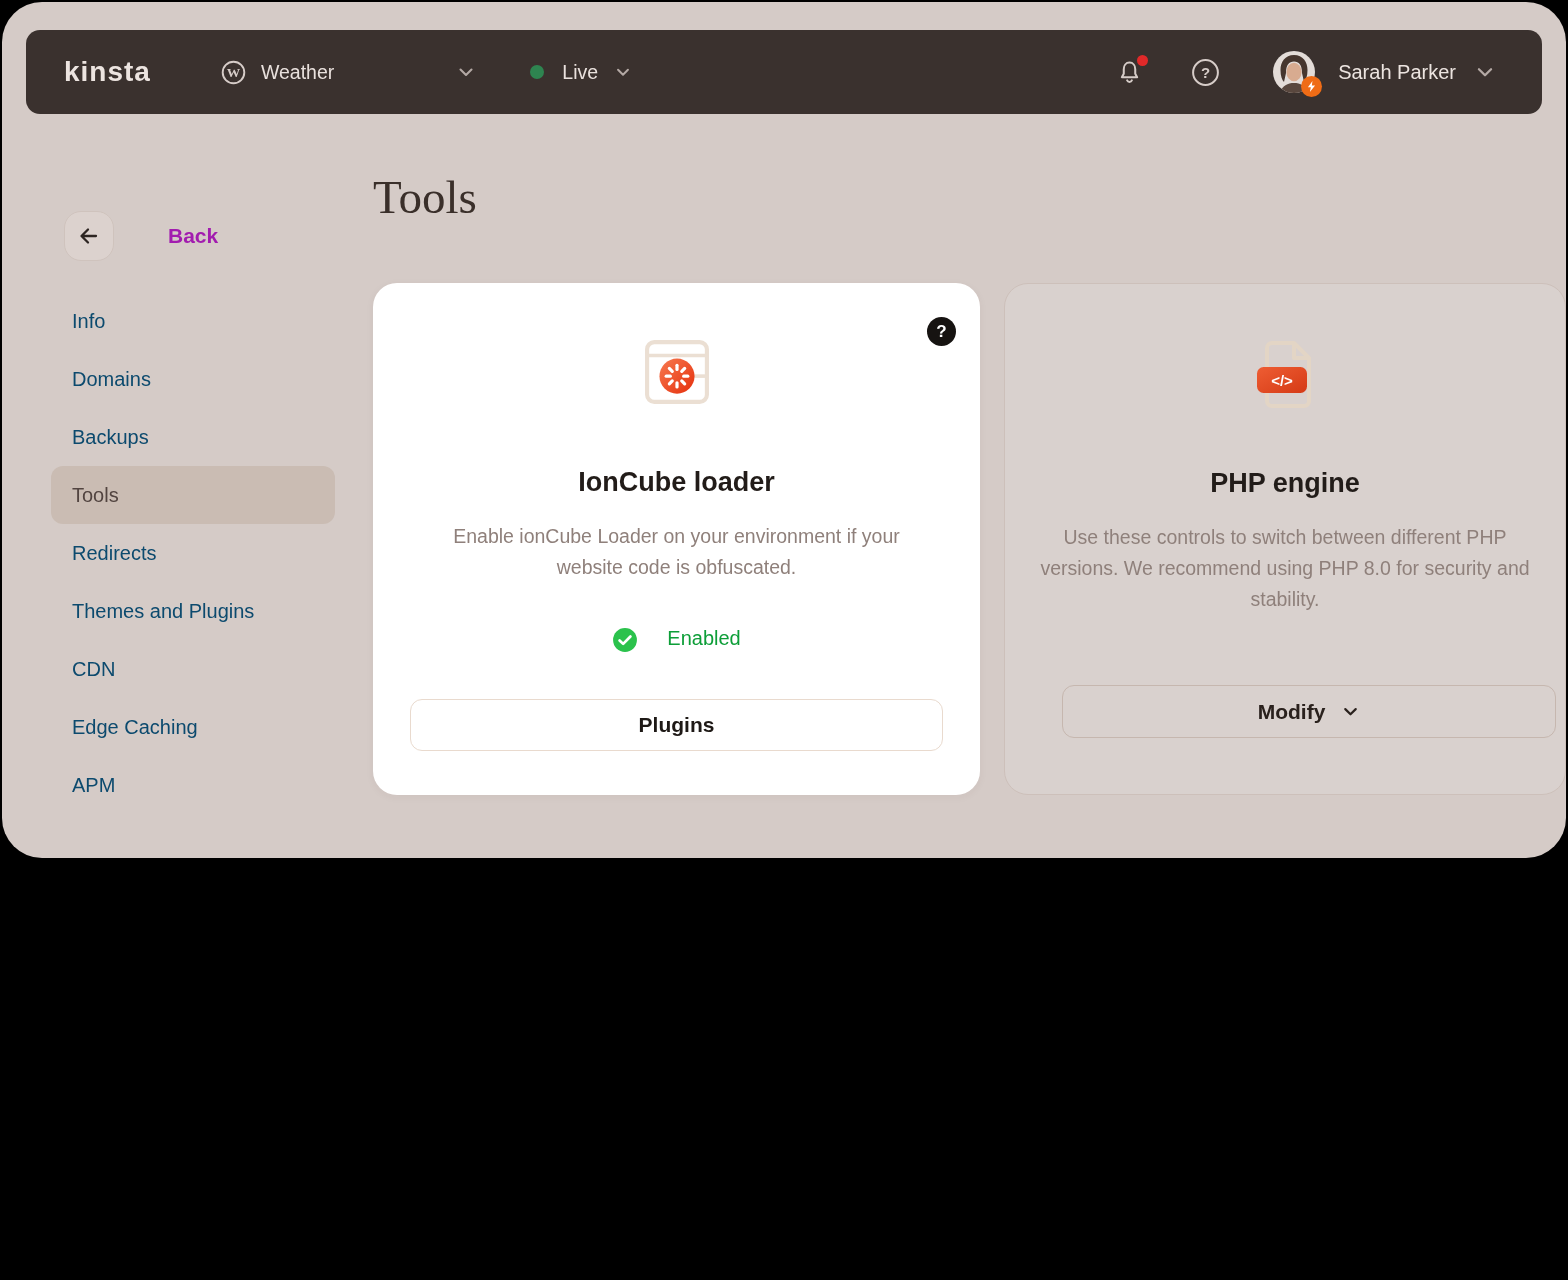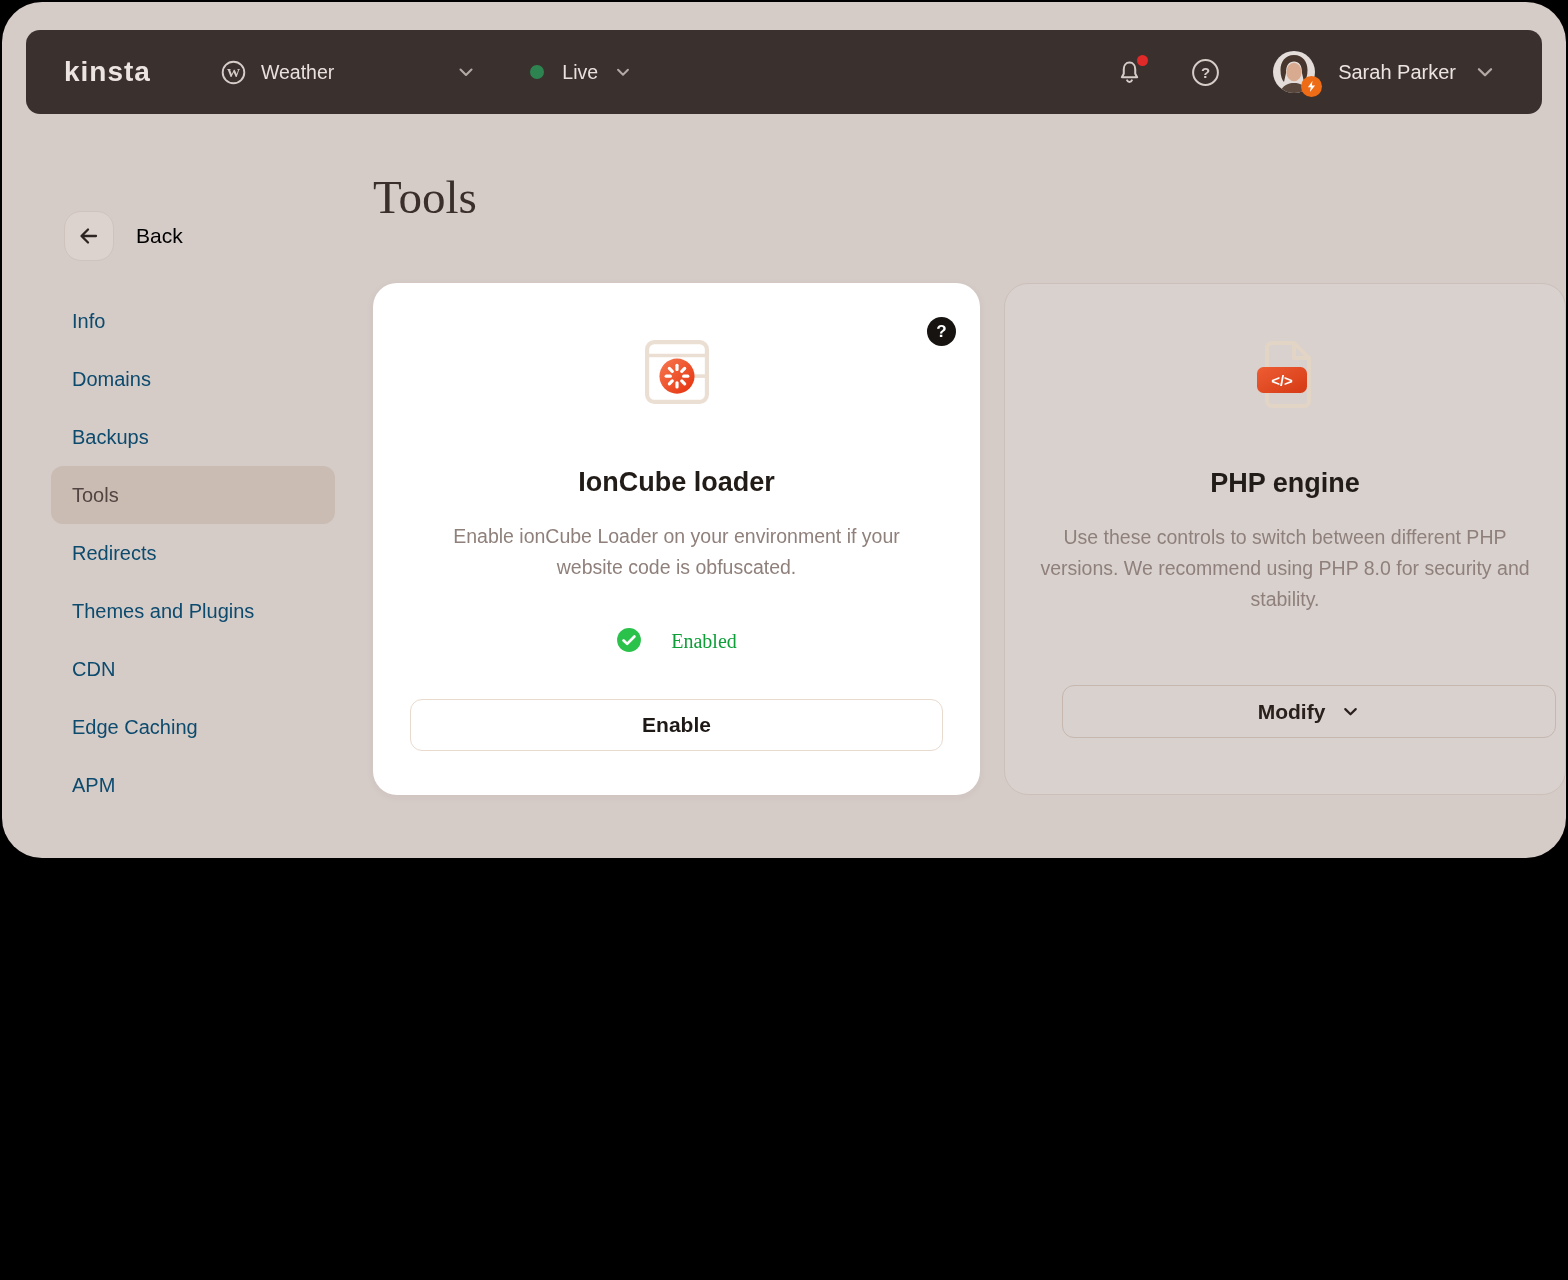--- a/index.html
+++ b/index.html
@@ -20,36 +20,36 @@
   .bell-dot { position:absolute; top:-4px; right:-5px; width:11px; height:11px; border-radius:50%; background:#e02929; }
   .help-wrap { margin-right:52px; display:flex; }
   .avatar-wrap { position:relative; width:44px; height:44px; margin-right:22px; }
   .avatar-badge { position:absolute; right:-6px; bottom:-3px; width:21px; height:21px; border-radius:50%; background:#ef6c16; display:flex; align-items:center; justify-content:center; }
   .user-name { font-size:20px; color:#ece4e0; }
   .user-chev { margin-left:18px; display:flex; }
 
   
   .back-row { position:absolute; left:62px; top:209px; display:flex; align-items:center; gap:22px; cursor:pointer; }
   .back-btn { width:50px; height:50px; border-radius:17px; background:#dcd2ce; border:1px solid #cfc3bd; display:flex; align-items:center; justify-content:center; }
-  .back-label { font-size:21px; font-weight:400; color:#000000; }
+  .back-label { font-size:21px; font-weight:700; color:#a21caf;margin-left:32px; }
   .nav { position:absolute; left:49px; top:290px; width:284px; }
   .nav-item { height:58px; display:flex; align-items:center; padding-left:21px; font-size:20px; color:#0c4a6e; border-radius:12px; cursor:pointer; }
   .nav-item.active { background:#cabcb3; color:#524440; }
 
   
   .page-title { position:absolute; left:371px; top:168px; font-family:"Liberation Serif", serif; font-weight:400; font-size:47px; color:#3a2f2a; }
   .cards { position:absolute; left:371px; top:281px; display:flex; gap:24px; }
   .card { height:512px; border-radius:24px; position:relative; display:flex; flex-direction:column; align-items:center; }
   .card-white { width:607px; background:#ffffff; box-shadow:0 2px 8px rgba(70,45,30,.05); }
   .card-ghost { width:562px; background:#d9d1ce; border:1px solid #cdc0ba; }
   .help-badge { position:absolute; top:34px; right:24px; width:29px; height:29px; border-radius:50%; background:#161311; color:#fff; font-size:17px; font-weight:700; display:flex; align-items:center; justify-content:center; cursor:pointer; }
   .card-icon { margin-top:56px; height:66px; display:flex; align-items:flex-start; }
   .card-title { margin-top:62px; font-size:27px; font-weight:700; color:#221c19; }
   .card-desc { margin-top:23px; font-size:19.5px; line-height:31px; color:#8f807b; text-align:center; max-width:505px; }
-  .status-row { margin-top:44px; display:flex; align-items:flex-end; gap:29px; font-size:20px; color:#0d9e38;font-family:Liberation Serif, serif; }
+  .status-row { margin-top:44px; display:flex; align-items:flex-start; gap:29px; font-size:20px; color:#0d9e38; }
   .btn { border-radius:12px; font-size:21px; font-weight:700; display:flex; align-items:center; justify-content:center; cursor:pointer; font-family:"Liberation Sans", sans-serif; }
   .btn-disable { margin-top:46px; width:533px; height:52px; background:#fff; border:1.5px solid #e9dace; color:#1e1916; }
   .btn-modify { margin-top:70px; width:494px; height:53px; background:transparent; border:1.5px solid #c6b7af; color:#2a211d; gap:16px;margin-left:48px; }
   svg { display:block; }
 </style>
 </head>
 <body>
 
 <div class="window">
 
@@ -177,21 +177,21 @@
       </div>
       <h2 class="card-title">IonCube loader</h2>
       <p class="card-desc">Enable ionCube Loader on your environment if your website code is obfuscated.</p>
       <div class="status-row">
         <svg width="26" height="26" viewBox="0 0 24 24">
           <circle cx="12" cy="12" r="11" fill="#2bc24c"></circle>
           <path d="M7 12.4 L10.3 15.6 L17 8.8" fill="none" stroke="#fff" stroke-width="2.5" stroke-linecap="round" stroke-linejoin="round"></path>
         </svg>
         <span>Enabled</span>
       </div>
-      <button class="btn btn-disable">Enable</button>
+      <button class="btn btn-disable">Plugins</button>
     </section>
 
     <section class="card card-ghost">
       <div class="card-icon">
         <svg width="64" height="70" viewBox="0 0 62 70">
           <defs>
             <linearGradient id="php-grad" x1="0" y1="0" x2="1" y2="1">
               <stop offset="0" stop-color="#ee5d33"></stop>
                 <stop offset="1" stop-color="#d53a15"></stop>
             </linearGradient>

